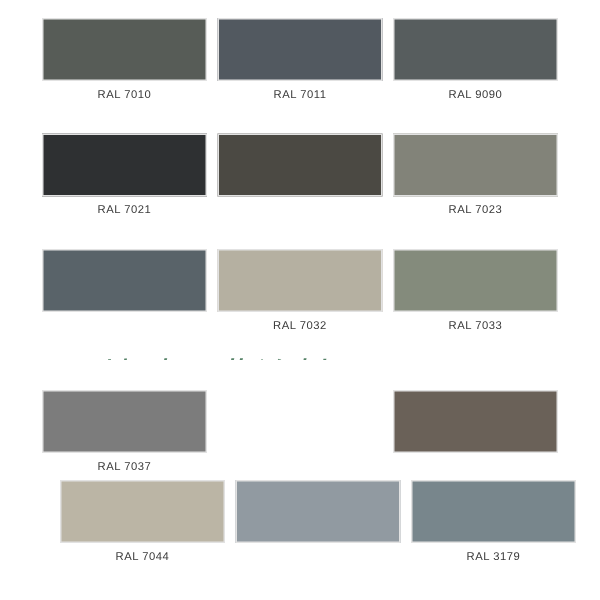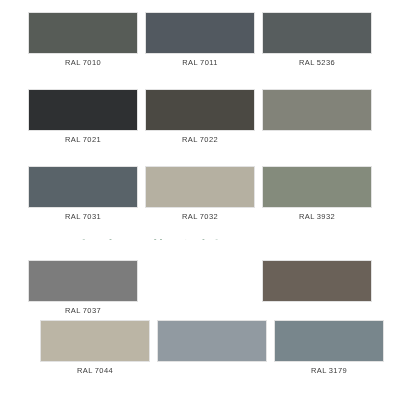--- a/index.html
+++ b/index.html
@@ -106,50 +106,49 @@
     <div class="cell c0">
       <div class="swatch" style="background-color: rgb(87, 92, 87);"></div>
       <div class="label">RAL 7010</div>
     </div>
     <div class="cell c1">
       <div class="swatch" style="background-color: rgb(82, 89, 96);"></div>
       <div class="label">RAL 7011</div>
     </div>
     <div class="cell c2">
       <div class="swatch" style="background-color: rgb(87, 93, 94);"></div>
-      <div class="label">RAL 5236</div>
+      <div class="label">RAL 9090</div>
     </div>
   </div>
 
   <div class="row" style="top:77px;">
     <div class="cell c0">
       <div class="swatch" style="background-color: rgb(46, 48, 50);"></div>
       <div class="label">RAL 7021</div>
     </div>
     <div class="cell c1">
       <div class="swatch" style="background-color: rgb(75, 73, 67);"></div>
-      <div class="label">RAL 7022</div>
     </div>
     <div class="cell c2">
       <div class="swatch" style="background-color: rgb(130, 131, 121);"></div>
+      <div class="label">RAL 7023</div>
     </div>
   </div>
 
   <div class="row" style="top:154px;">
     <div class="cell c0">
       <div class="swatch" style="background-color: rgb(89, 99, 105);"></div>
-      <div class="label">RAL 7031</div>
     </div>
     <div class="cell c1">
       <div class="swatch" style="background-color: rgb(181, 176, 161);"></div>
       <div class="label">RAL 7032</div>
     </div>
     <div class="cell c2">
       <div class="swatch" style="background-color: rgb(132, 139, 124);"></div>
-      <div class="label">RAL 3932</div>
+      <div class="label">RAL 7033</div>
     </div>
   </div>
 
   <div class="row" style="top:248px;">
     <div class="cell c0">
       <div class="swatch" style="background-color: rgb(124, 124, 124);"></div>
       <div class="label">RAL 7037</div>
     </div>
     <div class="cell c2">
       <div class="swatch" style="background-color: rgb(106, 97, 88);"></div>

